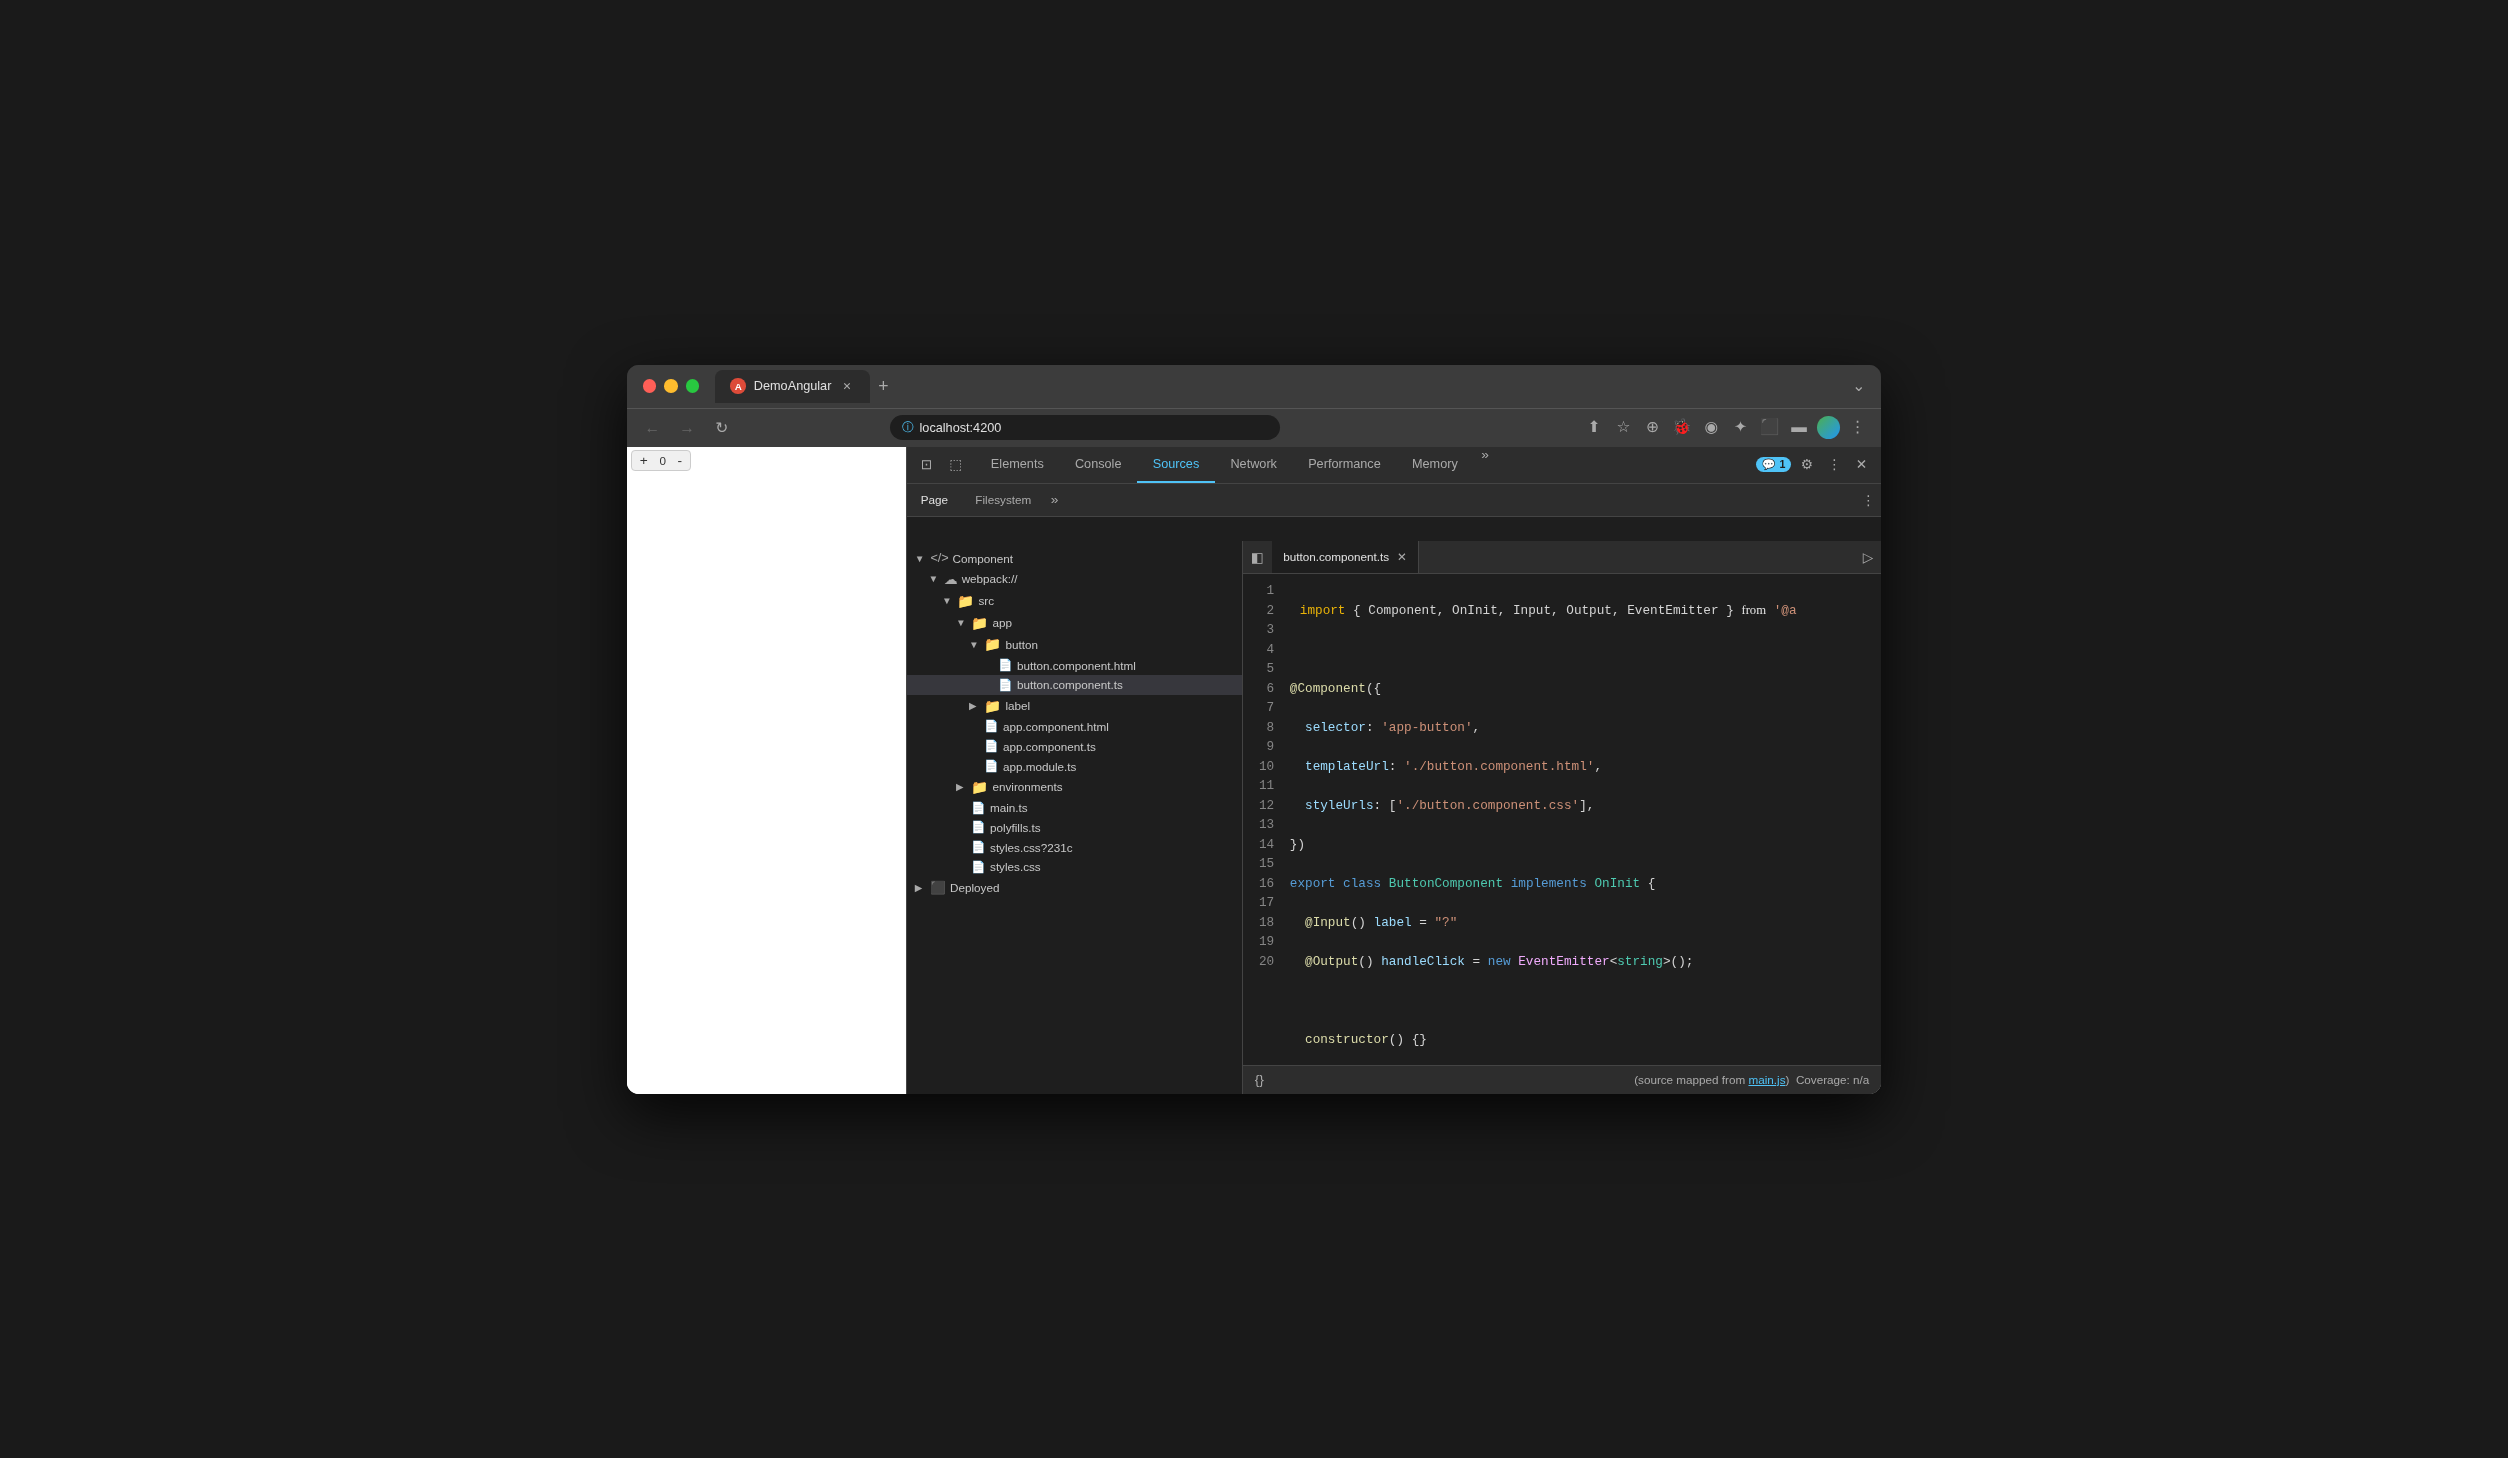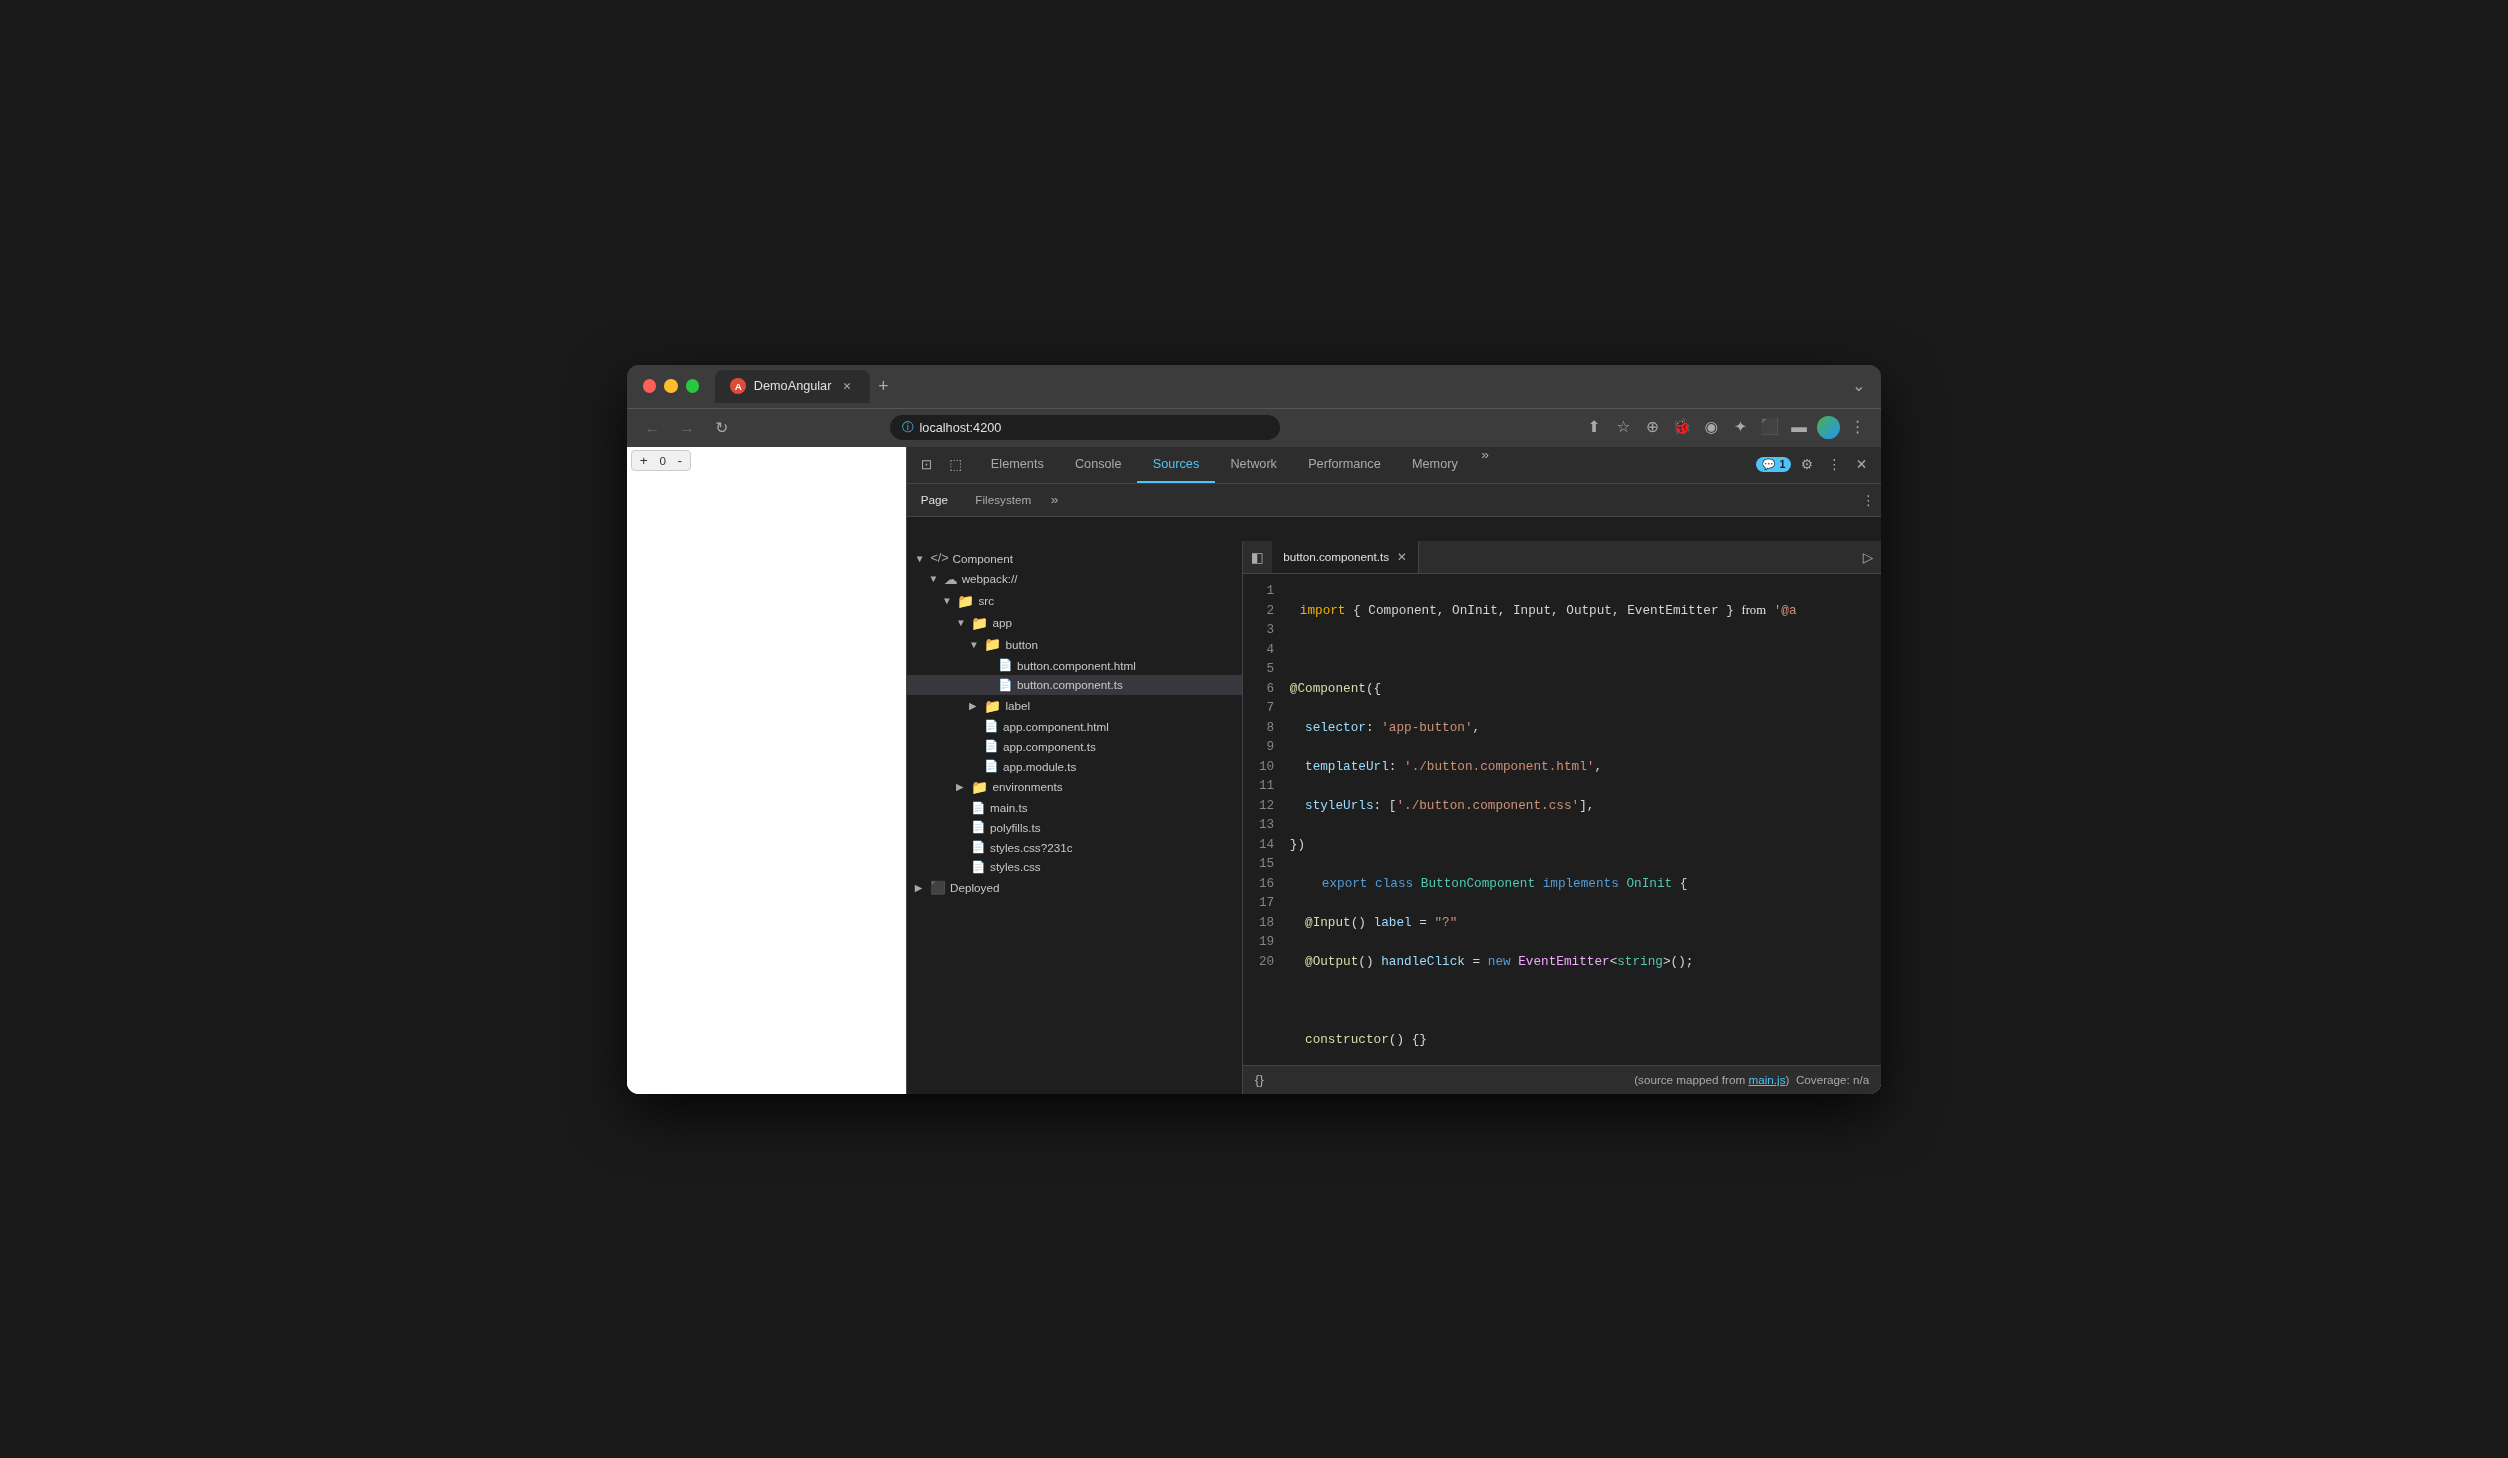--- a/index.html
+++ b/index.html
@@ -414,21 +414,21 @@
     .code-content {
       flex: 1;
       padding: 7.8px 0 7.8px 7.8px;
       overflow: hidden;
       white-space: pre;
     }
     .code-line { height: 19.5px; display: block; }
     
     .kw-import { color: #eab308; margin-left: 10px; }
     .kw-from { color: #e5e5e5; font-family: Liberation Serif, serif; }
-    .kw-export { color: #569cd6; margin-left: 32px; }
+    .kw-export { color: #569cd6; }
     .kw-class { color: #569cd6; }
     .kw-implements { color: #569cd6; }
     .kw-new { color: #569cd6; }
     .kw-constructor { color: #dcdcaa; }
     .str { color: #ce9178; }
     .decorator { color: #dcdcaa; }
     .class-name { color: #4ec9b0; }
     .fn-name { color: #f0abfc; }
     .property { color: #9cdcfe; }
     .type-name { color: #4ec9b0; }

